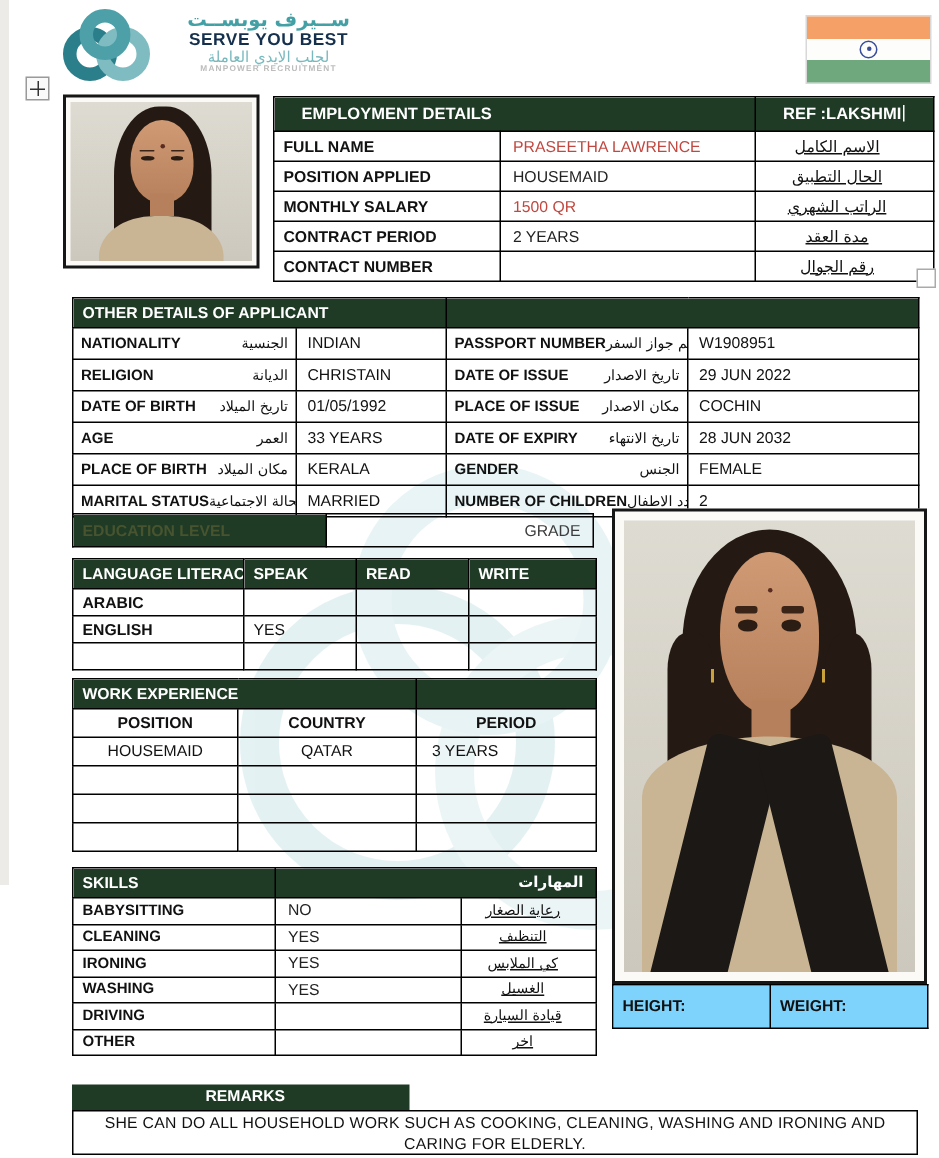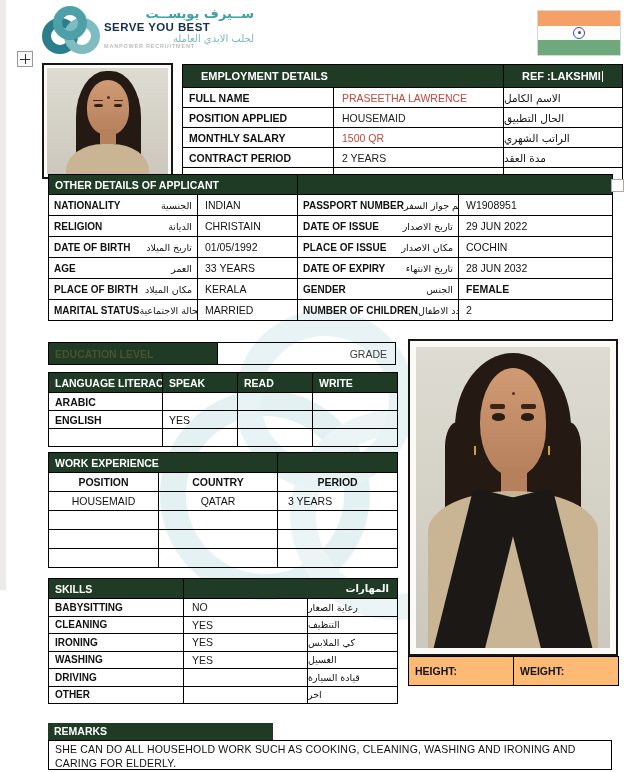--- a/index.html
+++ b/index.html
@@ -1,20 +1,20 @@
 <!DOCTYPE html>
 <html><head>
 <meta charset="utf-8">
 <style>
   * { margin:0; padding:0; box-sizing:border-box; }
   html,body { width:626px; height:772px; }
   body { font-family:"Liberation Sans","DejaVu Sans",sans-serif; background:#ffffff; position:relative; overflow:hidden; color:#111; }
   .ar { font-family:"DejaVu Sans",sans-serif; direction:rtl; }
 
-  .abs { position:absolute; }
+  .abs { position:absolute;text-align:center; }
 
   
   .wm { position:absolute; left:150px; top:300px; width:380px; height:360px; opacity:.14; z-index:0; pointer-events:none; }
   .wm .ring { position:absolute; border-radius:50%; border:26px solid #4aa3ad; }
   .wm .r1 { width:210px; height:210px; left:10px; top:90px; }
   .wm .r2 { width:210px; height:210px; left:140px; top:110px; border-color:#7cc0c6; }
   .wm .r3 { width:180px; height:180px; left:85px; top:10px; border-color:#5fb0b6; }
 
   .z { z-index:2; }
 
@@ -43,28 +43,28 @@
   .chakra { position:absolute; left:50%; top:50%; width:12px; height:12px; margin:-6px 0 0 -6px; border:1.6px solid #3a4d9a; border-radius:50%; }
   .chakra::after { content:""; position:absolute; left:50%; top:50%; width:3px; height:3px; margin:-1.5px 0 0 -1.5px; background:#3a4d9a; border-radius:50%; }
 
   
   table.t { border-collapse:collapse; table-layout:fixed; position:absolute; z-index:2; }
   table.t td { border:1px solid #000; font-size:10.5px; vertical-align:middle; overflow:hidden; white-space:nowrap; }
   td.ghdr { background:#1f3b25; color:#fff; font-weight:bold; border-color:#000; }
   td.lbl { font-weight:bold; padding-left:6px; }
   td.val { padding-left:8px; color:#222; }
   td.val.red { color:#c14840; }
-  td.arc { text-align:left; padding-right:10px; font-family:"DejaVu Sans",sans-serif; font-size:10px; }
+  td.arc { text-align:center; padding-right:10px; font-family:"DejaVu Sans",sans-serif; font-size:10px;text-decoration:underline; }
   .caret { display:inline-block; width:1px; height:11px; background:#fff; vertical-align:-2px; margin-left:1px; }
 
   .emp { left:182px; top:64px; width:440px; }
   .emp td { height:20px; }
   .emp tr.hd td { height:23px; padding-left:18px; font-size:11px; }
 
-  .det { left:48px; top:174px; width:564px; }
+  .det { left:48px; top:198px; width:564px; }
   .det td { height:21px; font-size:10px; }
   .det tr.hd td { height:20px; padding-left:6px; font-size:10.5px; }
   .det td.pair { padding:0 5px; }
   .det td.pair .in { display:flex; justify-content:space-between; align-items:center; }
   .det td.pair .en { font-weight:bold; font-size:10px; }
   .det td.pair .aa { font-size:9.5px; }
   .det td.v { padding-left:7px; }
 
   .resize-handle { left:611px; top:179px; width:13px; height:13px; background:#fff; border:1px solid #aaa; z-index:3; }
 
@@ -103,21 +103,21 @@
   .ph .face  { position:absolute; background:linear-gradient(#cf9a74,#b5805b); }
   .ph .neck  { position:absolute; background:#b5805b; }
   .ph .torso { position:absolute; background:#c9b493; }
   .ph .eye { position:absolute; width:7%; height:2.5%; background:#2b1d14; border-radius:50%; }
   .ph .brow { position:absolute; width:8%; height:1.6%; background:#3a2418; border-radius:2px; }
   .ph .bindi { position:absolute; width:3px; height:3px; background:#5a2b20; border-radius:50%; }
   .ph .shawl { position:absolute; background:#1c1815; }
   .ph .earring { position:absolute; width:2px; height:9px; background:#c9a23c; }
 
   .hw { left:408px; top:656px; width:210px; }
-  .hw td { height:29px; font-weight:bold; padding-left:6px; font-size:10.5px; background:#fdba74; }
+  .hw td { height:29px; font-weight:bold; padding-left:6px; font-size:10.5px; background:#7dd3fc; }
 
   .edge-right { left:620px; top:182px; width:6px; height:590px; background:#edebe8; z-index:1; }
 </style>
 </head>
 <body>
 
 <div class="wm">
   <div class="ring r1"></div>
     <div class="ring r2"></div>
     <div class="ring r3"></div>
@@ -288,21 +288,21 @@
             <span class="aa ar">مكان الميلاد</span>
           </div>
         </td>
     <td class="v">KERALA</td>
     <td class="pair">
           <div class="in">
             <span class="en">GENDER</span>
             <span class="aa ar">الجنس</span>
           </div>
         </td>
-    <td class="v" style="font-weight:bold">FEMALE</td>
+    <td class="v" style="font-weight:normal">FEMALE</td>
   </tr>
   <tr>
     <td class="pair">
           <div class="in">
             <span class="en">MARITAL STATUS</span>
             <span class="aa ar">الحالة الاجتماعية</span>
           </div>
         </td>
     <td class="v">MARRIED</td>
     <td class="pair">

